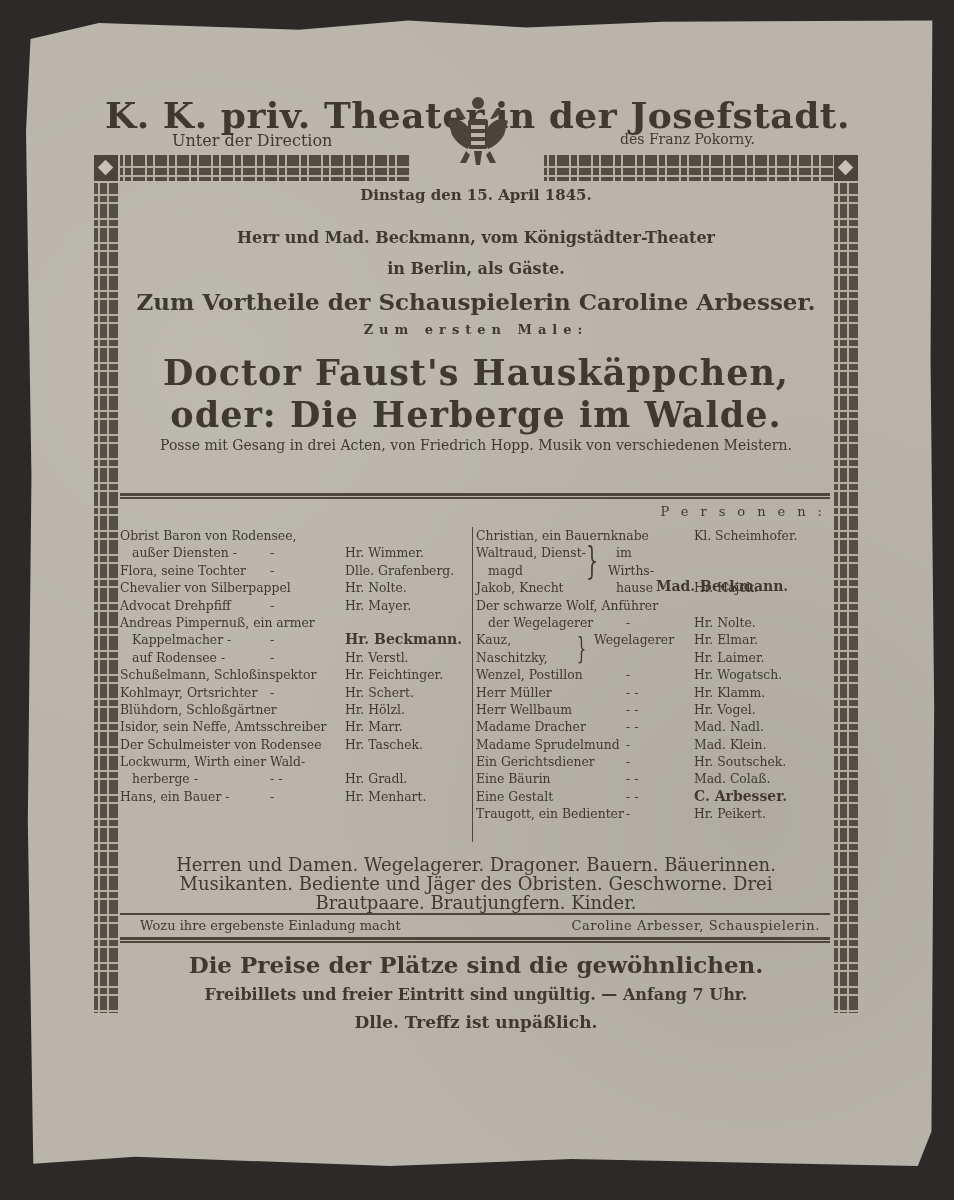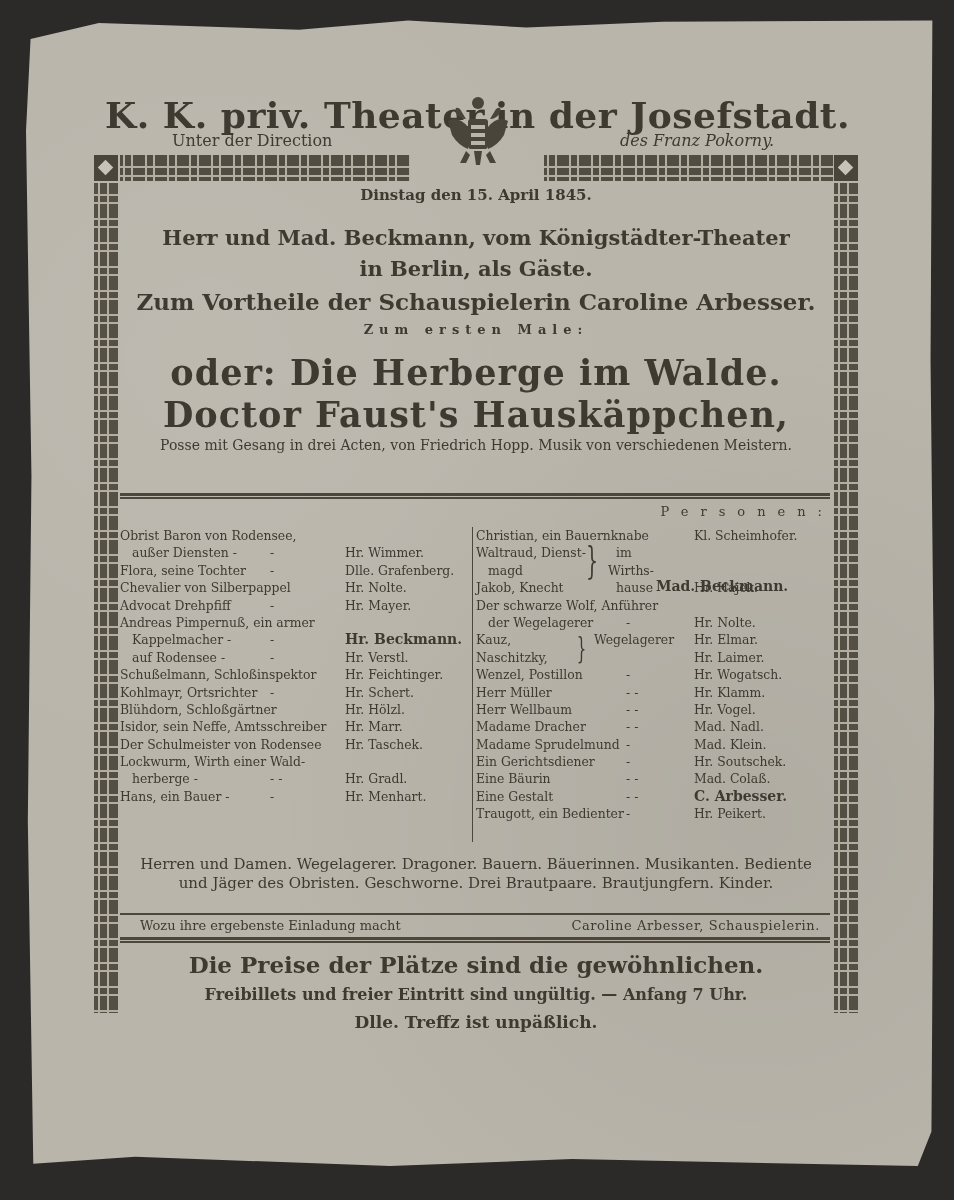--- a/index.html
+++ b/index.html
@@ -19,21 +19,21 @@
     clip-path: polygon(0.5% 2%, 8% 0.6%, 30% 1.2%, 42% 0.4%, 55% 1%, 70% 0.5%, 99.6% 0.4%, 99.4% 30%, 99.8% 60%, 99.5% 97%, 98% 100%, 60% 99.4%, 40% 100%, 12% 99.2%, 0.8% 99.8%, 0.2% 70%, 0.6% 40%, 0% 10%);
   }
   .title-row {
     position: absolute; top: 94px; left: 105px; width: 745px; height: 48px;
     font-family: "DejaVu Serif", serif; font-weight: bold; font-size: 36px;
     letter-spacing: 0.5px;
   }
   .title-left { position: absolute; left: 0; top: 0; }
   .title-right { position: absolute; right: 0; top: 0; }
   .subtitle-left { position: absolute; left: 172px; top: 131px; font-size: 16px; }
-  .subtitle-right { position: absolute; left: 620px; top: 131px; font-size: 16px; font-style: italic; }
+  .subtitle-right { position: absolute; left: 620px; top: 131px; font-size: 14px; }
   .eagle { position: absolute; left: 440px; top: 95px; width: 76px; height: 72px; }
 
   .border-top-left { position: absolute; left: 94px; top: 155px; width: 316px; height: 26px; }
   .border-top-right { position: absolute; left: 544px; top: 155px; width: 318px; height: 26px; }
   .border-side-left { position: absolute; left: 94px; top: 183px; width: 24px; height: 830px; }
   .border-side-right { position: absolute; left: 834px; top: 183px; width: 24px; height: 830px; }
   .corner { position: absolute; width: 24px; height: 26px; background: #4a453b; }
   .corner::after {
     content: ""; position: absolute; left: 6px; top: 7px; width: 11px; height: 11px;
     background: #c8c3b7; transform: rotate(45deg);
@@ -50,21 +50,21 @@
     background-color: #4a453b;
     background-image:
       linear-gradient(0deg, transparent 0 3px, #b3ae9f 3px 5px, transparent 5px 11px, #b3ae9f 11px 13px, transparent 13px),
       linear-gradient(90deg, transparent 0 4px, #b3ae9f 4px 6px, transparent 6px 13px, #b3ae9f 13px 15px, transparent 15px);
     background-size: 24px 24px;
     opacity: 0.9;
   }
 
   .center { position: absolute; left: 118px; width: 716px; text-align: center; }
   .date { top: 186px; font-size: 15px; font-weight: bold; }
-  .guests { top: 222px; font-size: 21px; font-weight: bold; line-height: 31px; }
+  .guests { top: 222px; font-size: 16px; font-weight: bold; line-height: 31px; }
   .benefit { top: 288px; font-size: 23px; font-weight: bold; }
   .first-time { top: 322px; font-size: 13px; font-weight: bold; letter-spacing: 6px; }
   .play-title { top: 352px; font-size: 35px; font-weight: bold; line-height: 42px; letter-spacing: 1px; }
   .play-desc { top: 436px; font-size: 14px; line-height: 19px; padding: 0 16px; box-sizing: border-box; }
 
   .rule-double {
     position: absolute; left: 120px; width: 710px; height: 6px;
     border-top: 3px solid #4c463b; border-bottom: 2px solid #4c463b; box-sizing: border-box;
   }
   .rule-single { position: absolute; left: 120px; width: 710px; height: 0; border-top: 2px solid #4c463b; }
@@ -78,21 +78,21 @@
   .cast-row { position: relative; height: 17.4px; white-space: nowrap; }
   .cast-row .role { position: absolute; left: 0; }
   .cast-row .role.indent { left: 12px; }
   .cast-row .dash1 { position: absolute; }
   .cast-row .actor { position: absolute; }
   .cast-left .actor { left: 225px; }
   .cast-right .actor { left: 218px; }
   .bold { font-weight: bold; font-size: 14px; }
   .brace { position: absolute; font-size: 38px; line-height: 38px; font-weight: normal; transform: scaleX(0.5); }
 
-  .extras { top: 855px; font-size: 15px; line-height: 19px; padding: 0 6px; box-sizing: border-box; }
+  .extras { top: 855px; font-size: 18px; line-height: 19px; padding: 0 6px; box-sizing: border-box; }
   .invite { position: absolute; top: 918px; left: 140px; width: 680px; font-size: 13px; }
   .invite .l { position: absolute; left: 0; }
   .invite .r { position: absolute; right: 0; letter-spacing: 0.6px; }
   .prices { top: 951px; font-size: 23px; font-weight: bold; }
   .freebill { top: 985px; font-size: 16px; font-weight: bold; }
   .indisposed { top: 1012px; font-size: 17px; font-weight: bold; }
 </style>
 </head>
 <body>
 
@@ -133,22 +133,22 @@
 
 <div class="center guests">
   <div>Herr und Mad. Beckmann, vom Königstädter-Theater</div>
   <div>in Berlin, als Gäste.</div>
 </div>
 
 <div class="center benefit">Zum Vortheile der Schauspielerin Caroline Arbesser.</div>
 <div class="center first-time">Zum ersten Male:</div>
 
 <div class="center play-title">
+  <div>Doctor Faust's Hauskäppchen,</div>
   <div>oder: Die Herberge im Walde.</div>
-  <div>Doctor Faust's Hauskäppchen,</div>
 </div>
 
 <div class="center play-desc">Posse mit Gesang in drei Acten, von Friedrich Hopp. Musik von verschiedenen Meistern.</div>
 
 <div class="rule-double" style="top:493px;"></div>
 
 <div class="center personen">Personen:</div>
 
 <div class="cast-col cast-left" id="castLeft">
     <div class="cast-row">

